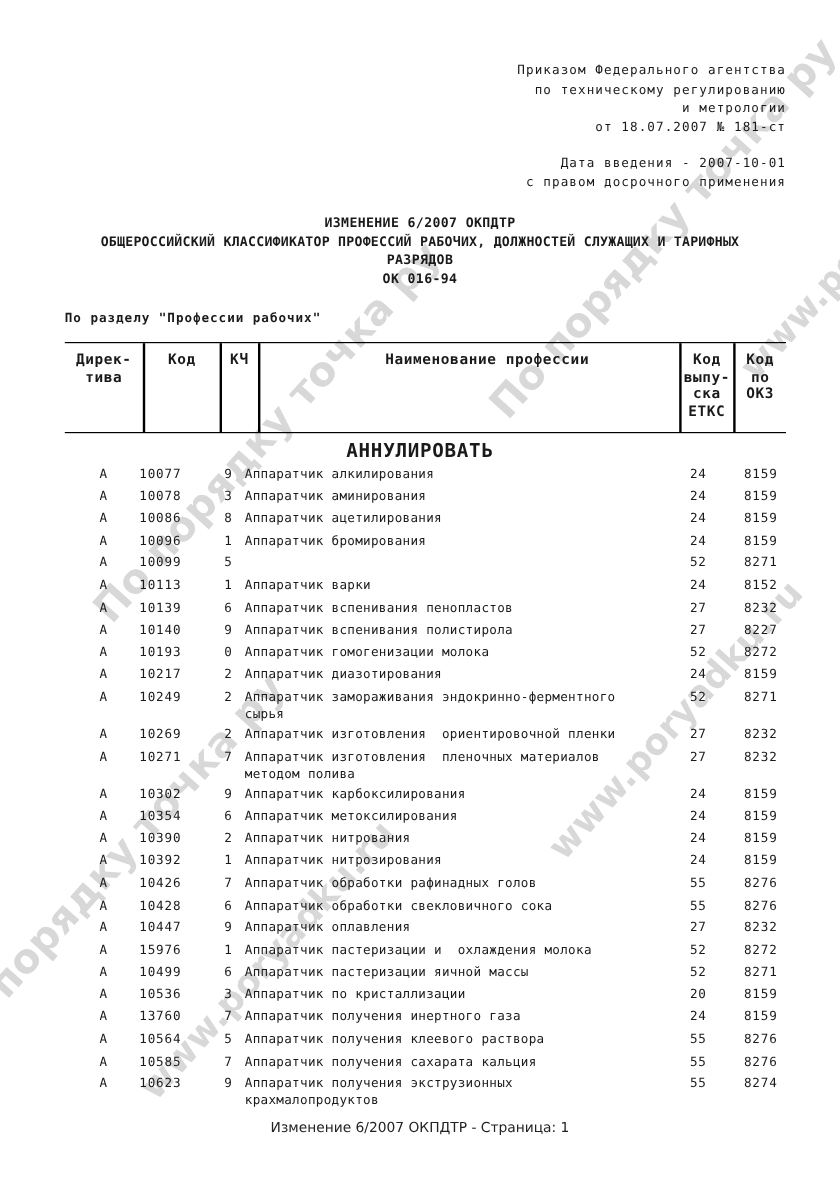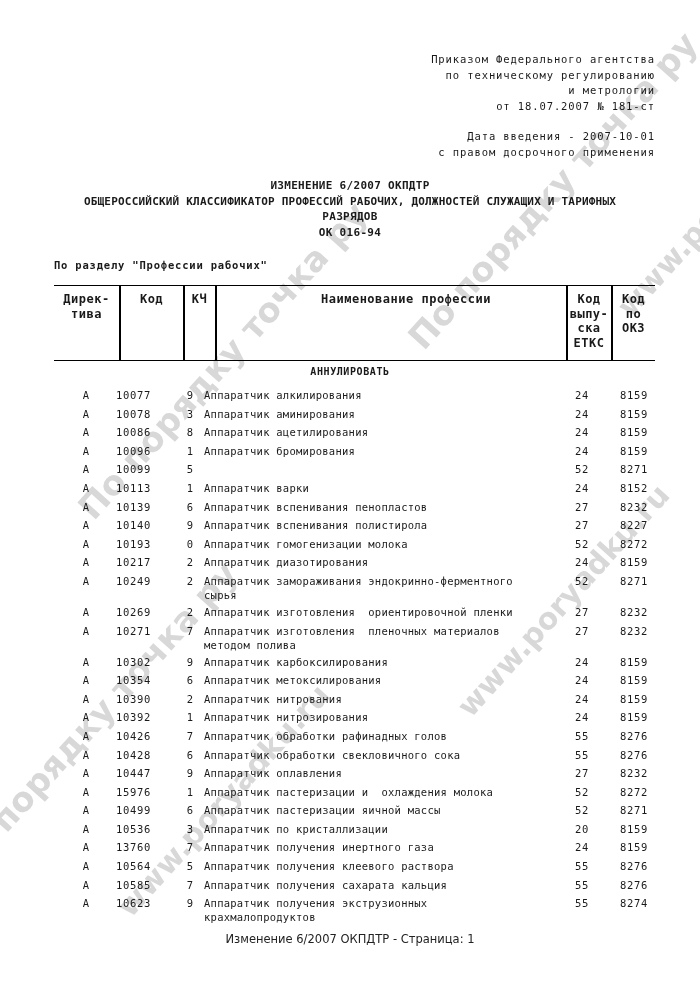--- a/index.html
+++ b/index.html
@@ -129,21 +129,21 @@
   .v5 { left: 557px; }
 
   
   .annul {
     position: absolute;
     left: 0;
     right: 0;
     top: 366px;
     text-align: center;
     font-weight: 700;
-    font-size: 10px;
+    font-size: 16px;
     letter-spacing: 0.6px;
   }
 
   
   #rows {
     position: absolute;
     left: 54px;
     top: 388px;
     width: 601px;
     font-size: 10.5px;

